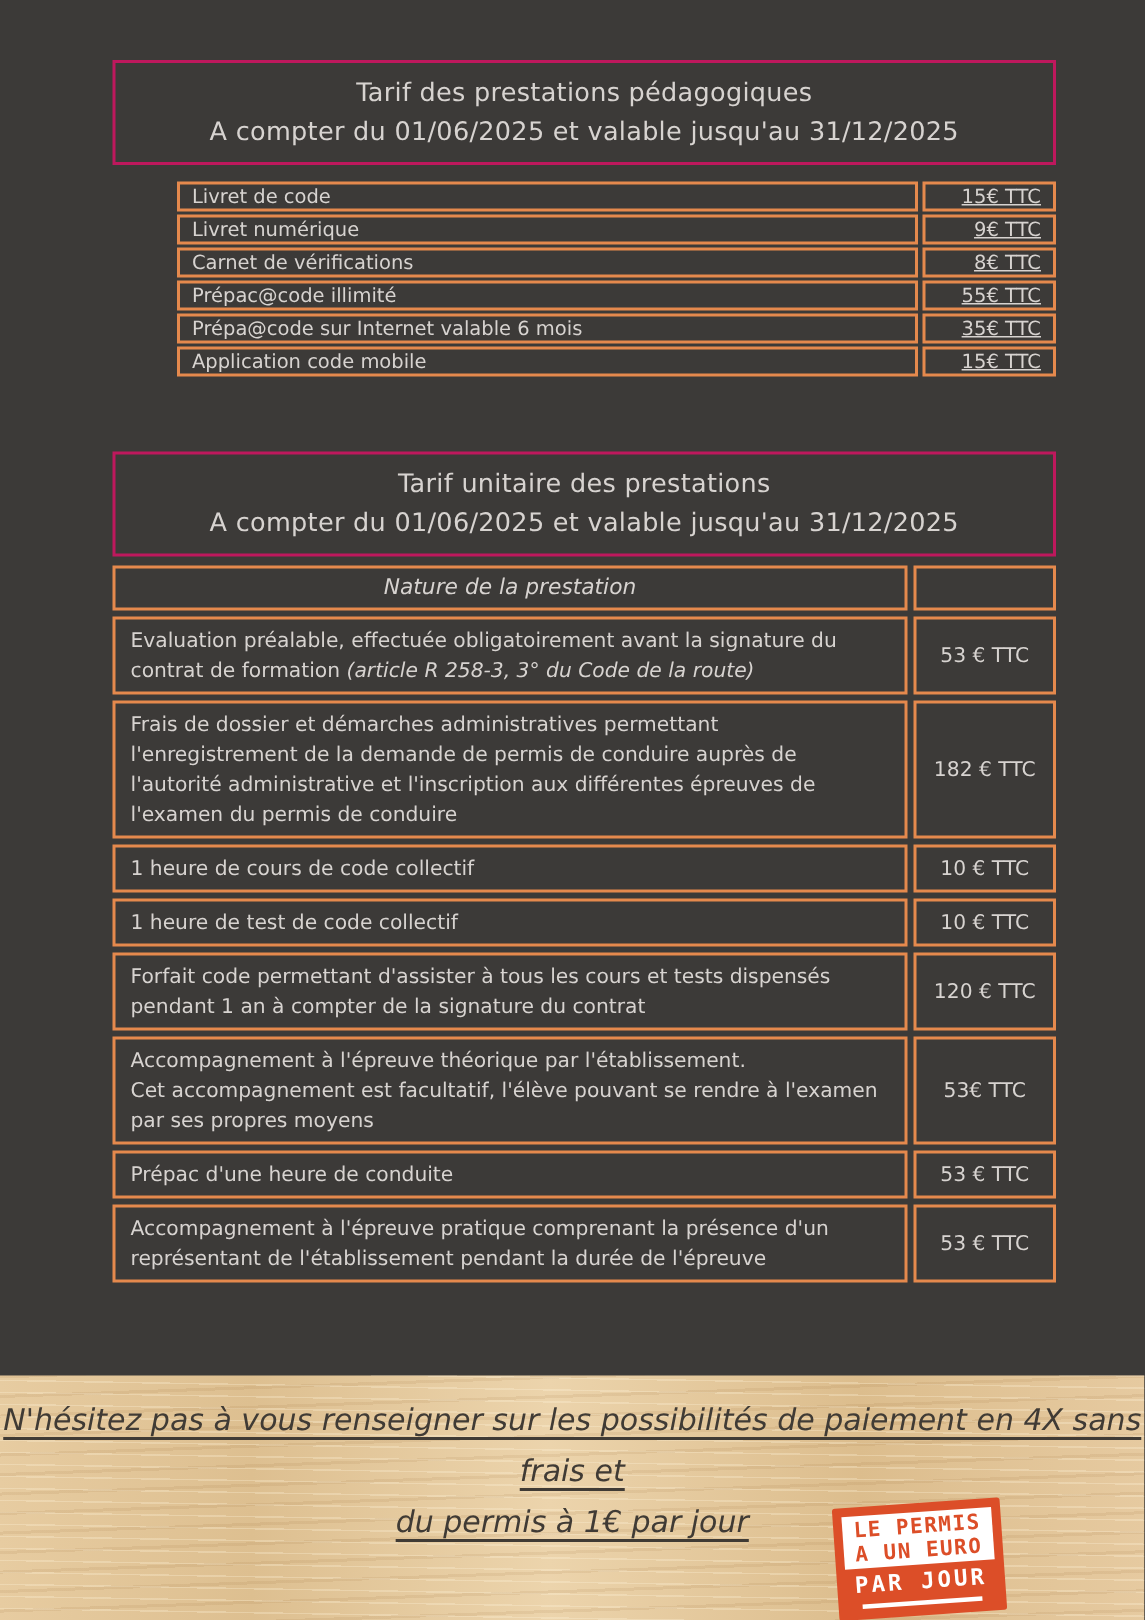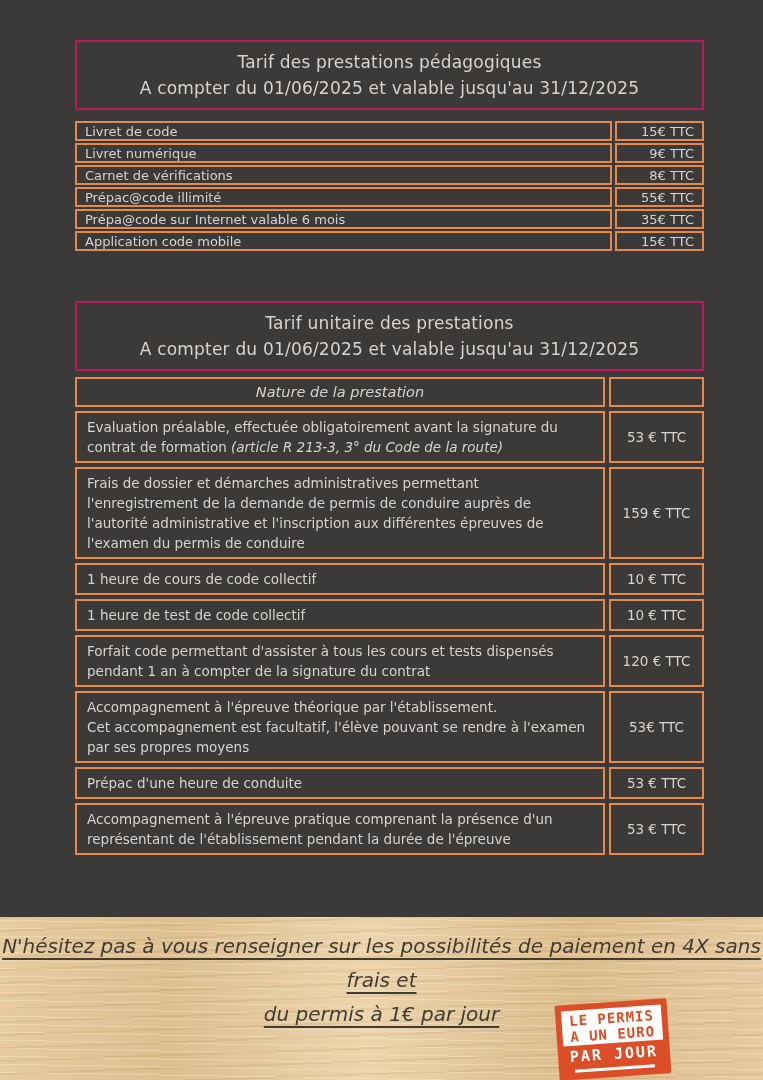--- a/index.html
+++ b/index.html
@@ -33,26 +33,27 @@
     border:2px solid #e5894d;
     background:transparent;
     box-sizing:border-box;
   }
   
   .tbl1 .label-cell{
     flex:1;
     padding:1px 8px 0;
     font-size:13px;line-height:15px;
     margin-right:3px;
+    margin-left:43px;
   }
   .tbl1 .price-cell{
     width:89px;
     display:flex;align-items:center;justify-content:flex-end;
     padding:1px 8px 0;
-    font-size:13px;line-height:15px;
+    font-size:13px;line-height:15px;text-decoration:underline;
   }
 
   
   .tbl2{margin-top:50px;}
   .tbl2 .row{margin-bottom:4px;}
   .tbl2 .desc-cell{
     flex:1;
     margin-right:4px;
     padding:4px 10px;
     font-size:13.5px;line-height:20px;
@@ -169,26 +170,26 @@
       <div class="t-line">A compter du 01/06/2025 et valable jusqu'au 31/12/2025</div>
     </div>
 
     <div class="tbl tbl2" style="margin-top:6px;">
       <div class="row hdr">
         <div class="cell desc-cell">Nature de la prestation</div>
         <div class="cell price-cell"></div>
       </div>
 
       <div class="row">
-        <div class="cell desc-cell"><span>Evaluation préalable, effectuée obligatoirement avant la signature du contrat de formation </span><span class="italic-seg">(article R 213-3, 3° du Code de la route)</span></div>
+        <div class="cell desc-cell"><span>Evaluation préalable, effectuée obligatoirement avant la signature du contrat de formation </span><span class="italic-seg">(article R 258-3, 3° du Code de la route)</span></div>
         <div class="cell price-cell">53 € TTC</div>
       </div>
       <div class="row">
         <div class="cell desc-cell">Frais de dossier et démarches administratives permettant l'enregistrement de la demande de permis de conduire auprès de l'autorité administrative et l'inscription aux différentes épreuves de l'examen du permis de conduire</div>
-        <div class="cell price-cell">159 € TTC</div>
+        <div class="cell price-cell">182 € TTC</div>
       </div>
       <div class="row">
         <div class="cell desc-cell">1 heure de cours de code collectif</div>
         <div class="cell price-cell">10 € TTC</div>
       </div>
       <div class="row">
         <div class="cell desc-cell">1 heure de test de code collectif</div>
         <div class="cell price-cell">10 € TTC</div>
       </div>
       <div class="row">

